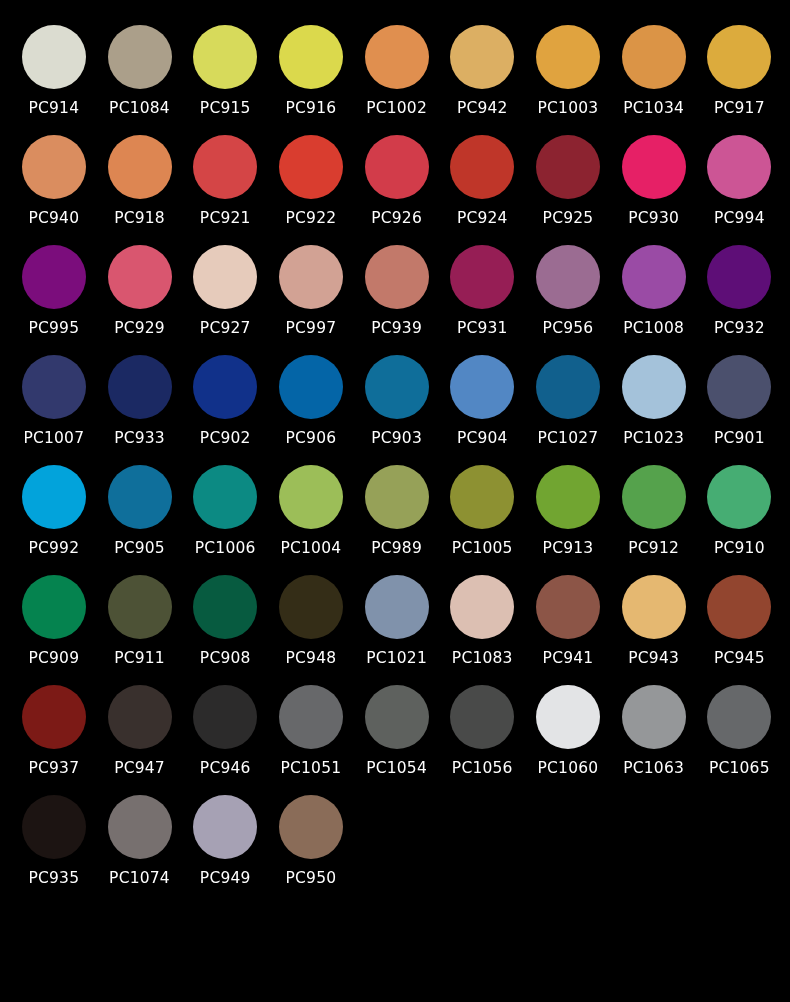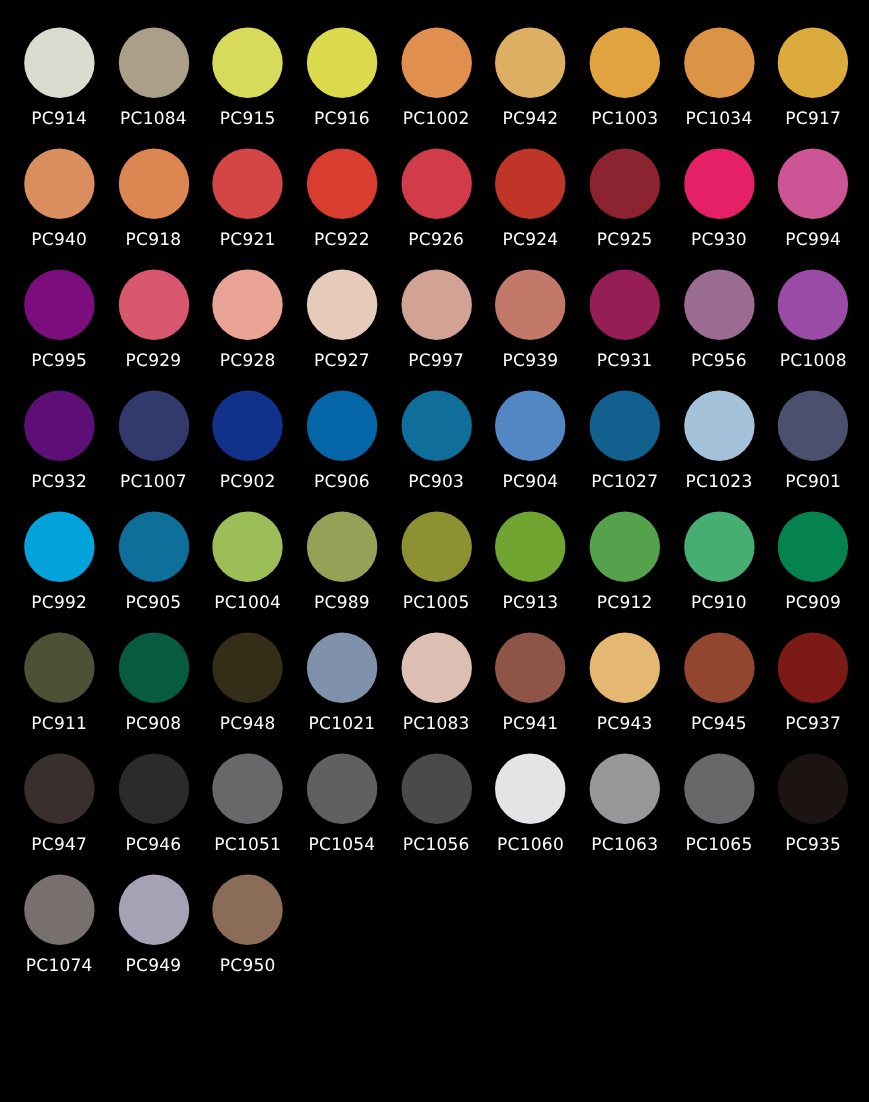--- a/index.html
+++ b/index.html
@@ -139,24 +139,20 @@
       </div>
       <div class="swatch-cell">
         <span class="swatch-dot" style="background-color: rgb(123, 13, 124);"></span>
         <span class="swatch-label">PC995</span>
       </div>
       <div class="swatch-cell">
         <span class="swatch-dot" style="background-color: rgb(217, 86, 111);"></span>
         <span class="swatch-label">PC929</span>
       </div>
       <div class="swatch-cell">
-        <span class="swatch-dot" style="background-color: rgb(232, 163, 148);"></span>
-        <span class="swatch-label">PC928</span>
-      </div>
-      <div class="swatch-cell">
         <span class="swatch-dot" style="background-color: rgb(230, 203, 187);"></span>
         <span class="swatch-label">PC927</span>
       </div>
       <div class="swatch-cell">
         <span class="swatch-dot" style="background-color: rgb(210, 162, 148);"></span>
         <span class="swatch-label">PC997</span>
       </div>
       <div class="swatch-cell">
         <span class="swatch-dot" style="background-color: rgb(194, 121, 106);"></span>
         <span class="swatch-label">PC939</span>
@@ -175,20 +171,24 @@
       </div>
       <div class="swatch-cell">
         <span class="swatch-dot" style="background-color: rgb(94, 14, 119);"></span>
         <span class="swatch-label">PC932</span>
       </div>
       <div class="swatch-cell">
         <span class="swatch-dot" style="background-color: rgb(50, 57, 109);"></span>
         <span class="swatch-label">PC1007</span>
       </div>
       <div class="swatch-cell">
+        <span class="swatch-dot" style="background-color: rgb(27, 41, 99);"></span>
+        <span class="swatch-label">PC933</span>
+      </div>
+      <div class="swatch-cell">
         <span class="swatch-dot" style="background-color: rgb(17, 49, 138);"></span>
         <span class="swatch-label">PC902</span>
       </div>
       <div class="swatch-cell">
         <span class="swatch-dot" style="background-color: rgb(4, 101, 167);"></span>
         <span class="swatch-label">PC906</span>
       </div>
       <div class="swatch-cell">
         <span class="swatch-dot" style="background-color: rgb(15, 110, 154);"></span>
         <span class="swatch-label">PC903</span>
@@ -209,20 +209,24 @@
         <span class="swatch-dot" style="background-color: rgb(75, 80, 109);"></span>
         <span class="swatch-label">PC901</span>
       </div>
       <div class="swatch-cell">
         <span class="swatch-dot" style="background-color: rgb(2, 163, 219);"></span>
         <span class="swatch-label">PC992</span>
       </div>
       <div class="swatch-cell">
         <span class="swatch-dot" style="background-color: rgb(15, 111, 155);"></span>
         <span class="swatch-label">PC905</span>
+      </div>
+      <div class="swatch-cell">
+        <span class="swatch-dot" style="background-color: rgb(12, 138, 131);"></span>
+        <span class="swatch-label">PC1006</span>
       </div>
       <div class="swatch-cell">
         <span class="swatch-dot" style="background-color: rgb(156, 190, 88);"></span>
         <span class="swatch-label">PC1004</span>
       </div>
       <div class="swatch-cell">
         <span class="swatch-dot" style="background-color: rgb(150, 161, 88);"></span>
         <span class="swatch-label">PC989</span>
       </div>
       <div class="swatch-cell">

